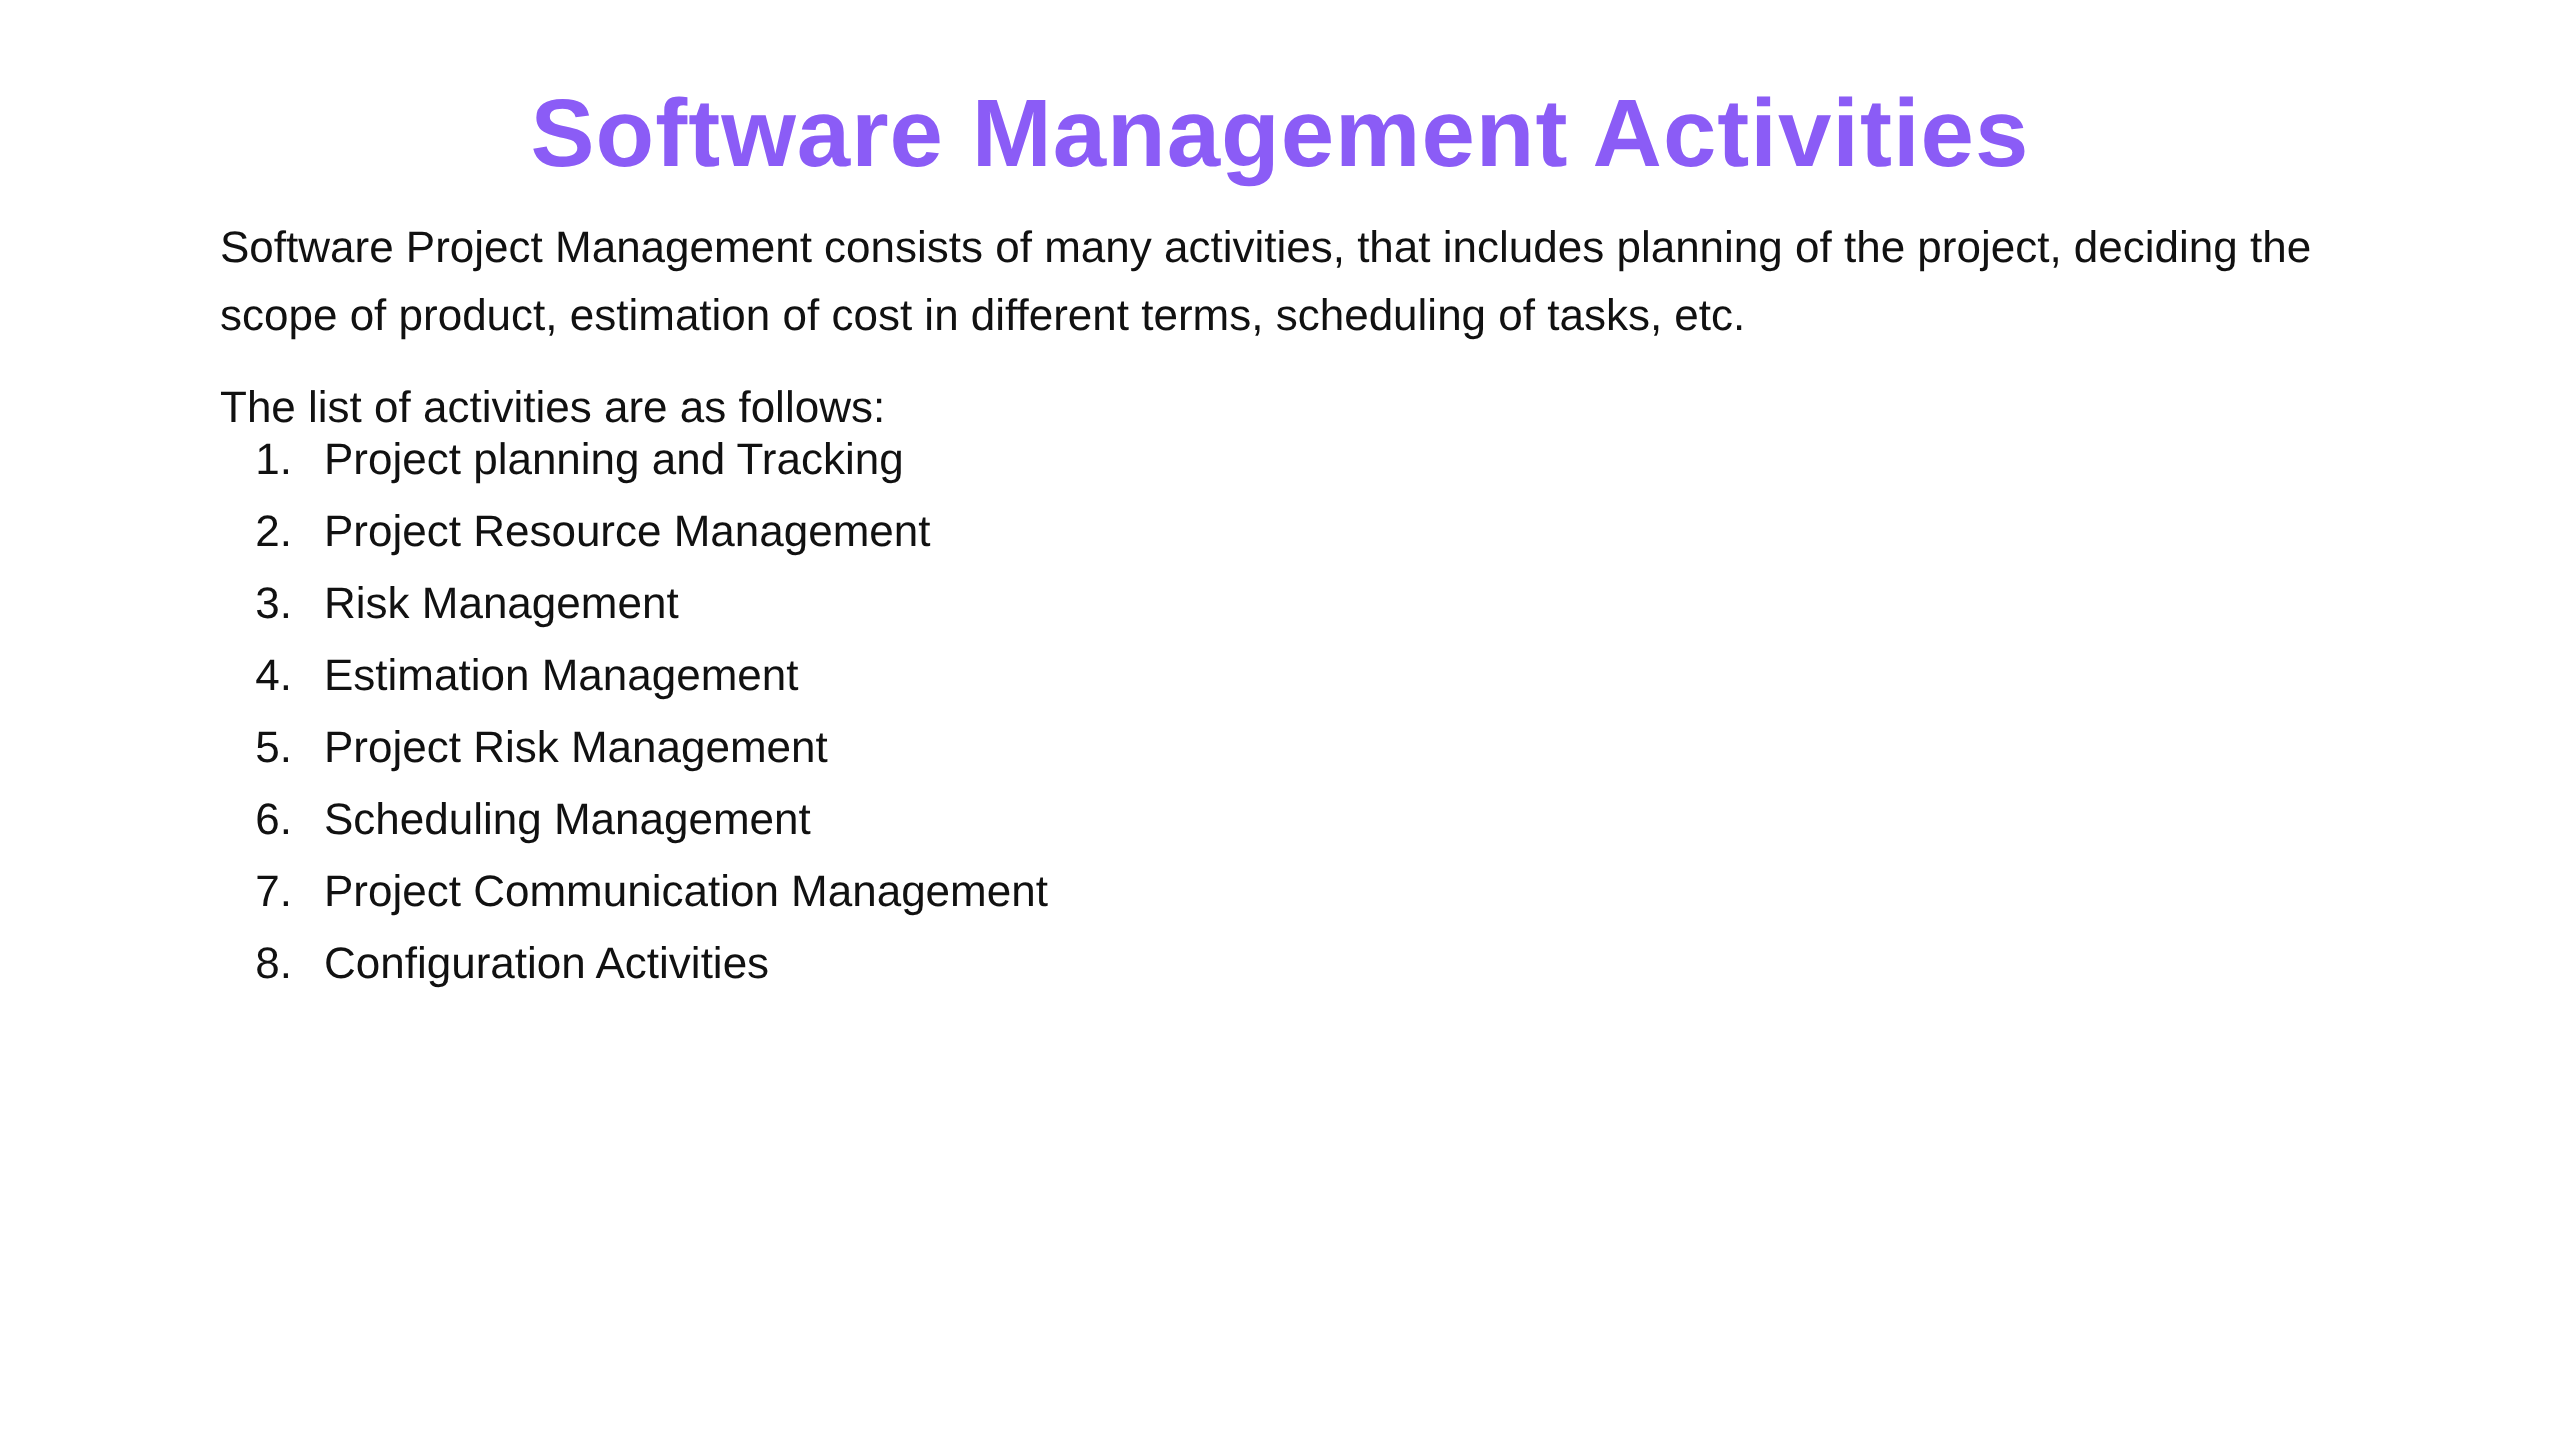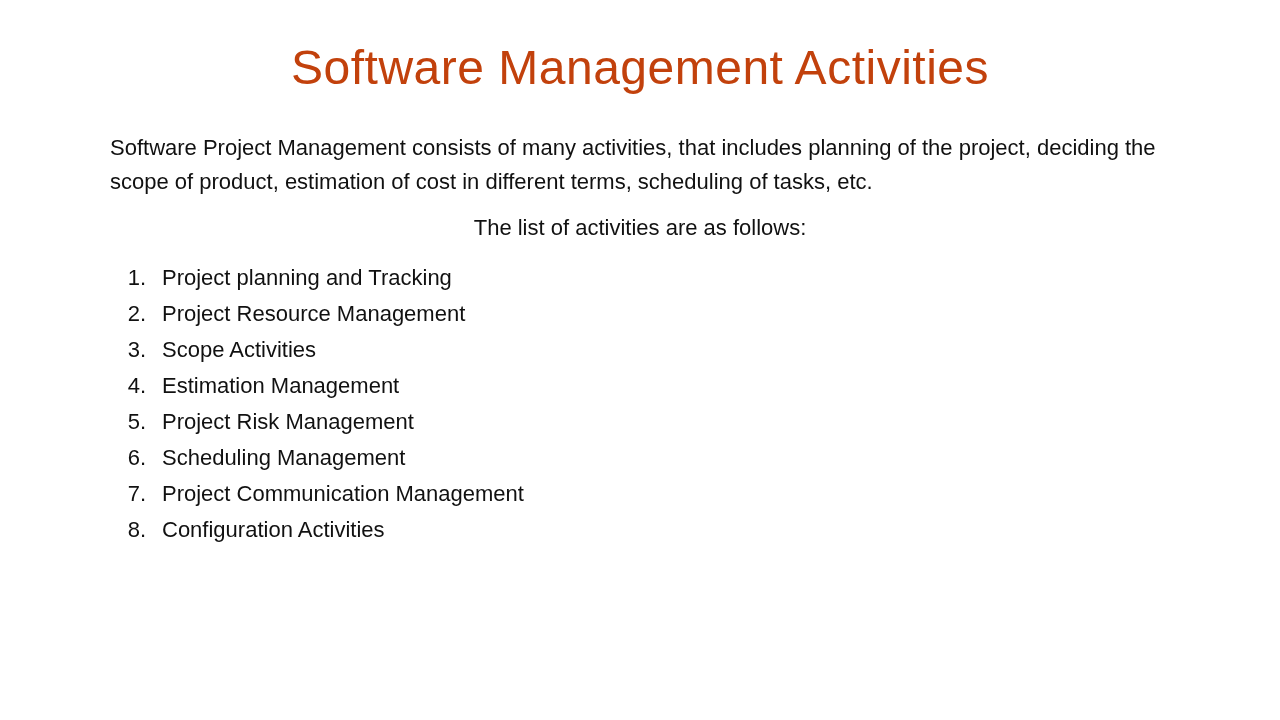--- a/index.html
+++ b/index.html
@@ -20,39 +20,37 @@
       width: 1280px;
       height: 720px;
       padding: 40px 110px 40px 110px;
       display: flex;
       flex-direction: column;
       gap: 0;
     }
 
     .page-title {
       font-size: 48px;
-      font-weight: 400;
-      color: #c2410c;
+      font-weight: 700;
+      color: #8b5cf6;
       text-align: center;
-      margin-bottom: 36px;
+      margin-bottom: 12px;
       letter-spacing: 0.5px;
     }
 
     .intro-paragraph {
       font-size: 22px;
       color: #111111;
       line-height: 1.55;
       margin-bottom: 16px;
     }
 
     .list-intro {
       font-size: 22px;
       color: #111111;
-      margin-bottom: 24px;
-      text-align: center;
     }
 
     .activities-list {
       list-style: none;
       padding: 0;
       margin: 0;
       counter-reset: activity-counter;
     }
 
     .activities-list li {
@@ -90,21 +88,21 @@
   <li>
         <span class="list-number">1.</span>
         <span class="list-text">Project planning and Tracking</span>
       </li>
       <li>
         <span class="list-number">2.</span>
         <span class="list-text">Project Resource Management</span>
       </li>
       <li>
         <span class="list-number">3.</span>
-        <span class="list-text">Scope Activities</span>
+        <span class="list-text">Risk Management</span>
       </li>
       <li>
         <span class="list-number">4.</span>
         <span class="list-text">Estimation Management</span>
       </li>
       <li>
         <span class="list-number">5.</span>
         <span class="list-text">Project Risk Management</span>
       </li>
       <li>

